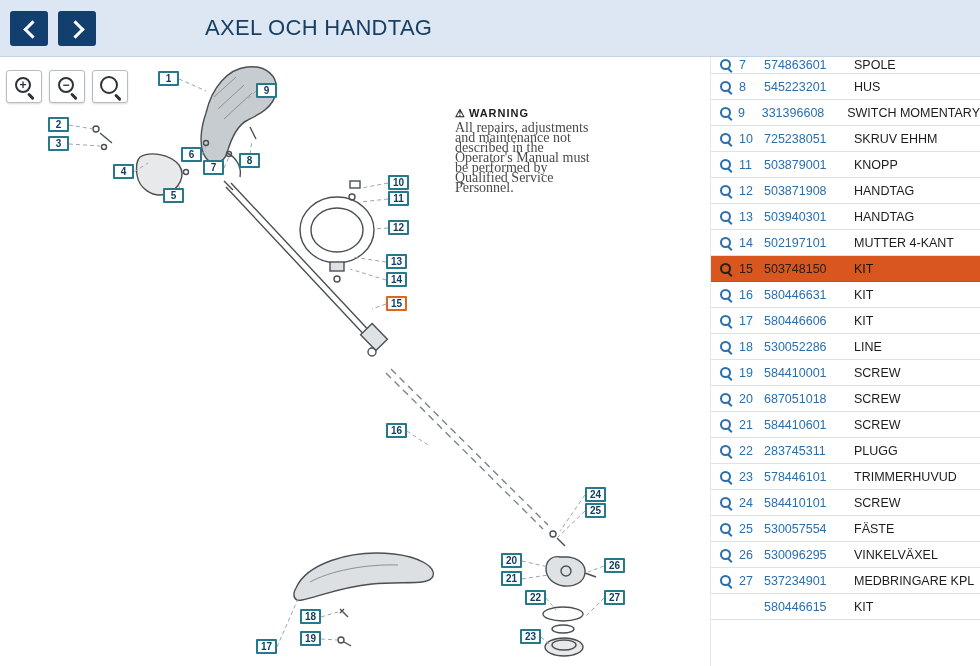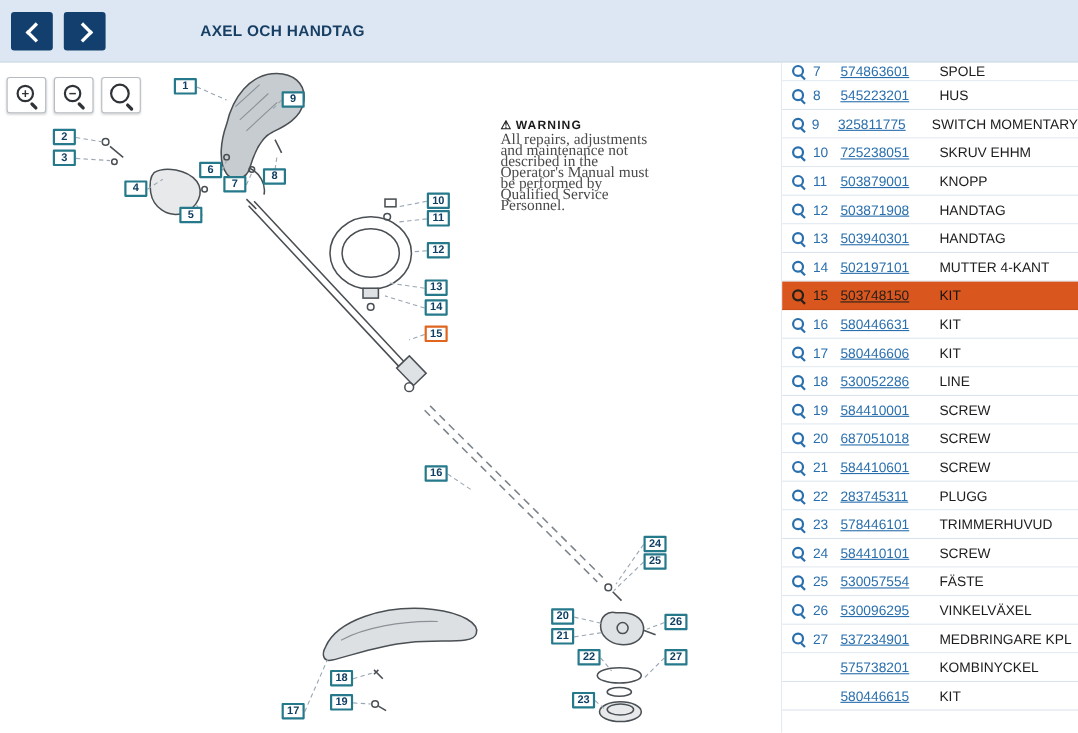--- a/index.html
+++ b/index.html
@@ -6,21 +6,21 @@
   body{width:980px;height:666px;overflow:hidden;font-family:"Liberation Sans",sans-serif;}
   .app{width:980px;height:666px;position:relative;}
 
   
   header{height:57px;background:#dde7f3;border-bottom:1px solid #c8d4e2;display:flex;align-items:center;box-sizing:border-box;}
   .nav-btn{width:38px;height:35px;background:#123f6d;border:none;border-radius:3px;margin-left:10px;cursor:pointer;position:relative;padding:0;}
   .nav-btn:first-child{margin-left:10px;}
   .chev{position:absolute;top:12px;width:10px;height:10px;border-left:3px solid #fff;border-bottom:3px solid #fff;}
   .chev.left{left:16px;transform:rotate(45deg);}
   .chev.right{left:11px;transform:rotate(-135deg);}
-  h1{font-size:14px;font-weight:700;color:#173f63;margin:0 0 0 86px;letter-spacing:.3px;}
+  h1{font-size:22px;font-weight:400;color:#173f63;margin:0 0 0 109px;letter-spacing:.3px;}
 
   
   .main{display:flex;height:609px;}
   .canvas{width:710px;height:609px;position:relative;background:#fff;overflow:hidden;}
   .parts{width:270px;height:609px;border-left:1px solid #e4eaf1;box-sizing:border-box;overflow:hidden;background:#fff;}
 
   
   .zoom-toolbar{position:absolute;left:6px;top:13px;display:flex;z-index:5;}
   .zbtn{width:36px;height:33px;background:#fff;border:1px solid #b6bcc2;border-radius:3px;margin-right:7px;position:relative;box-shadow:0 1px 2px rgba(0,0,0,.15);cursor:pointer;padding:0;}
   .lens{position:absolute;left:8px;top:6px;width:12px;height:12px;border:2px solid #2f3338;border-radius:50%;box-sizing:content-box;}
@@ -36,21 +36,21 @@
   
   #callouts{position:absolute;inset:0;}
   .callout{position:absolute;width:21px;height:15px;background:#fff;border:2px solid #25798a;border-radius:1px;font-size:10px;font-weight:700;color:#0f3f63;display:flex;align-items:center;justify-content:center;cursor:pointer;box-sizing:border-box;}
   .callout.sel{border-color:#e0651f;}
 
   
   .prow{display:flex;align-items:center;height:26px;border-bottom:1px solid #dbe4ee;padding-left:8px;box-sizing:border-box;cursor:pointer;background:#fff;}
   .prow.clip{height:17px;align-items:flex-end;padding-bottom:1px;overflow:hidden;}
   .icon-cell{width:20px;display:flex;align-items:center;}
   .num{width:25px;color:#2a6fad;font-size:12.5px;}
-  .part{width:90px;color:#2a6fad;font-size:12.5px;text-decoration:underline;}
+  .part{width:90px;color:#2a6fad;font-size:12.5px;}
   .desc{flex:1;color:#1c1c1c;font-size:12.5px;white-space:nowrap;}
   .mag{position:relative;width:14px;height:14px;display:inline-block;}
   .mag-c{position:absolute;left:1px;top:1px;width:7px;height:7px;border:2px solid #2a6fad;border-radius:50%;}
   .mag-h{position:absolute;left:10px;top:10px;width:5px;height:2px;background:#2a6fad;transform:rotate(45deg);transform-origin:0 0;}
   .prow.sel{background:#d9561e;border-color:#c64e1b;}
   .prow.sel .num,.prow.sel .part{color:#26201a;}
   .prow.sel .desc{color:#141414;}
   .prow.sel .mag-c{border-color:#26201a;}
   .prow.sel .mag-h{background:#26201a;}
 
@@ -241,21 +241,21 @@
           <span class="cell desc">HUS</span>
         </div>
         <div class="prow">
           <span class="cell icon-cell">
             <span class="mag">
               <span class="mag-c"></span>
               <span class="mag-h"></span>
             </span>
           </span>
           <span class="cell num">9</span>
-          <span class="cell part">325811775</span>
+          <span class="cell part">331396608</span>
           <span class="cell desc">SWITCH MOMENTARY</span>
         </div>
         <div class="prow">
           <span class="cell icon-cell">
             <span class="mag">
               <span class="mag-c"></span>
               <span class="mag-h"></span>
             </span>
           </span>
           <span class="cell num">10</span>
@@ -441,26 +441,20 @@
         <div class="prow">
           <span class="cell icon-cell">
             <span class="mag">
               <span class="mag-c"></span>
               <span class="mag-h"></span>
             </span>
           </span>
           <span class="cell num">27</span>
           <span class="cell part">537234901</span>
           <span class="cell desc">MEDBRINGARE KPL</span>
-        </div>
-        <div class="prow">
-          <span class="cell icon-cell"></span>
-          <span class="cell num"></span>
-          <span class="cell part">575738201</span>
-          <span class="cell desc">KOMBINYCKEL</span>
         </div>
         <div class="prow">
           <span class="cell icon-cell"></span>
           <span class="cell num"></span>
           <span class="cell part">580446615</span>
           <span class="cell desc">KIT</span>
         </div>
       </div>
   </div>
 </div>

